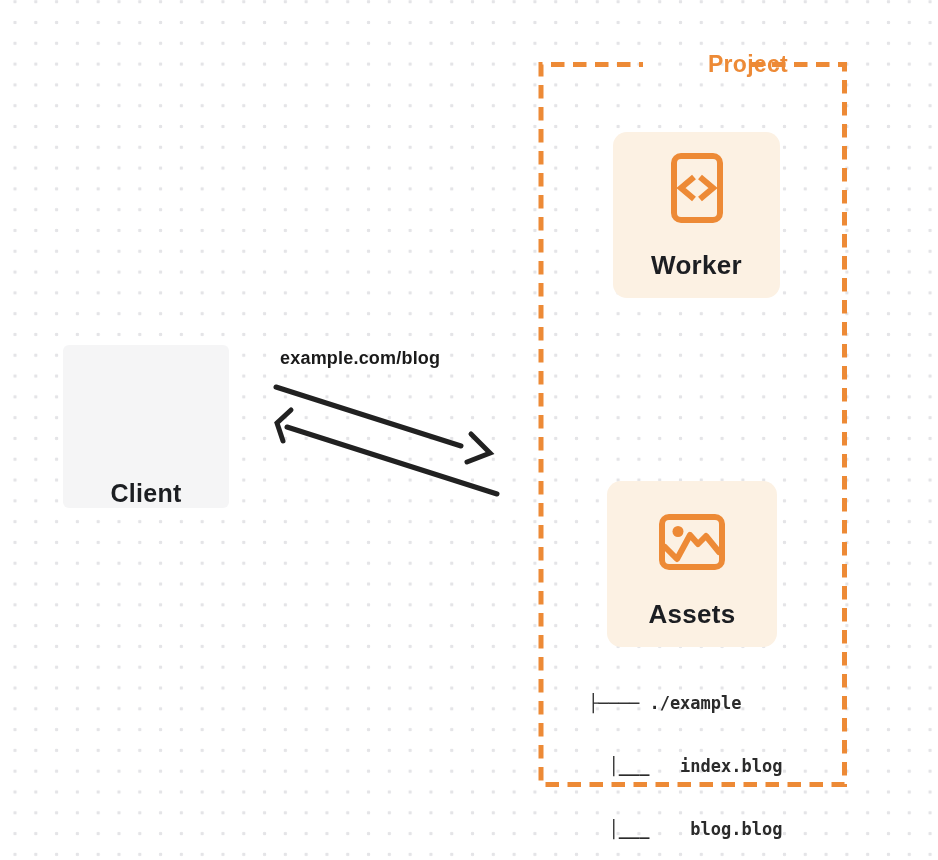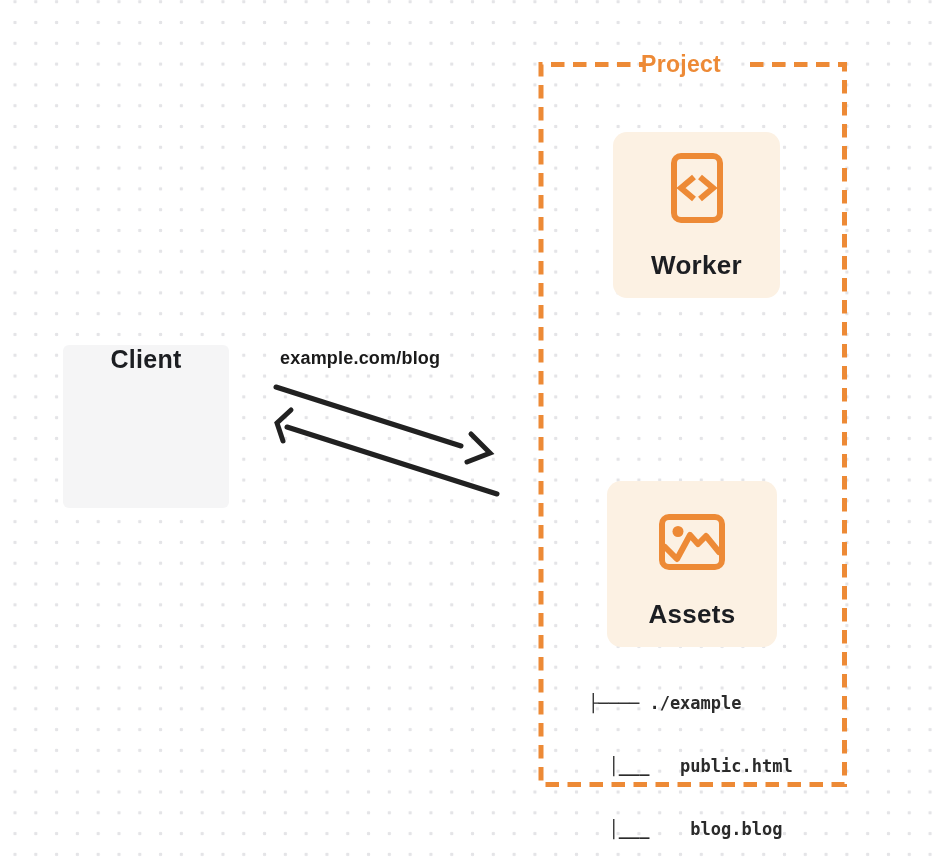--- a/index.html
+++ b/index.html
@@ -7,29 +7,29 @@
     position:relative; width:938px; height:860px; overflow:hidden;
     background-color:#ffffff;
     background-image: radial-gradient(circle, var(--dot,#e4e4e7) 1.8px, transparent 2px);
     background-size: 20.8px 20.8px;
     background-position: 4.6px -8.7px;
     font-family:"Liberation Sans", sans-serif;
   }
   svg.layer { position:absolute; left:0; top:0; width:938px; height:860px; pointer-events:none; }
 
   .project-label {
-    position:absolute; left:641px; top:50px; width:110px;
-    text-align:left; font-size:23px; font-weight:bold; line-height:28px;
+    position:absolute; left:678px; top:50px; width:110px;
+    text-align:right; font-size:23px; font-weight:bold; line-height:28px;
     color:var(--accent,#ed8a36); letter-spacing:.3px;
   }
 
   .client-box {
     position:absolute; left:63px; top:345px; width:166px; height:163px;
     background:var(--client-bg,#f5f5f6); border-radius:6px;
-    display:flex; align-items:flex-start; justify-content:center;
+    display:flex; align-items:flex-end; justify-content:center;
   }
   .client-box .box-label { font-size:25px; font-weight:bold; color:var(--ink,#1c1e22); letter-spacing:.3px; }
 
   .request-label {
     position:absolute; left:280px; top:340px;
     font-size:18px; font-weight:bold; color:#1a1a1a; letter-spacing:.2px;margin-top:8px;
   }
 
   .card { position:absolute; background:var(--card-bg,#fcf1e3); border-radius:14px; }
   .worker-card { left:613px; top:132px; width:167px; height:166px; }
@@ -92,18 +92,18 @@
         <rect x="3" y="3" width="60" height="50" rx="7" fill="none" stroke-width="6" style="stroke:var(--accent,#ed8a36)"></rect>
         <circle cx="19" cy="17.5" r="5.5" style="fill:var(--accent,#ed8a36)"></circle>
         <path d="M6 33 L18 45 L31 21 L39 30 L47 22 L60 38" fill="none" stroke-width="6" stroke-linejoin="round" stroke-linecap="round" style="stroke:var(--accent,#ed8a36)"></path>
       </svg>
     </div>
     <div class="card-label">Assets</div>
   </div>
 
   <div class="file-tree">
     <div>├──── ./example</div>
-    <div>  │___   public.html</div>
+    <div>  │___   index.blog</div>
     <div>  │___    blog.blog</div>
     
   </div>
 
 </div>
 
 </body></html>

